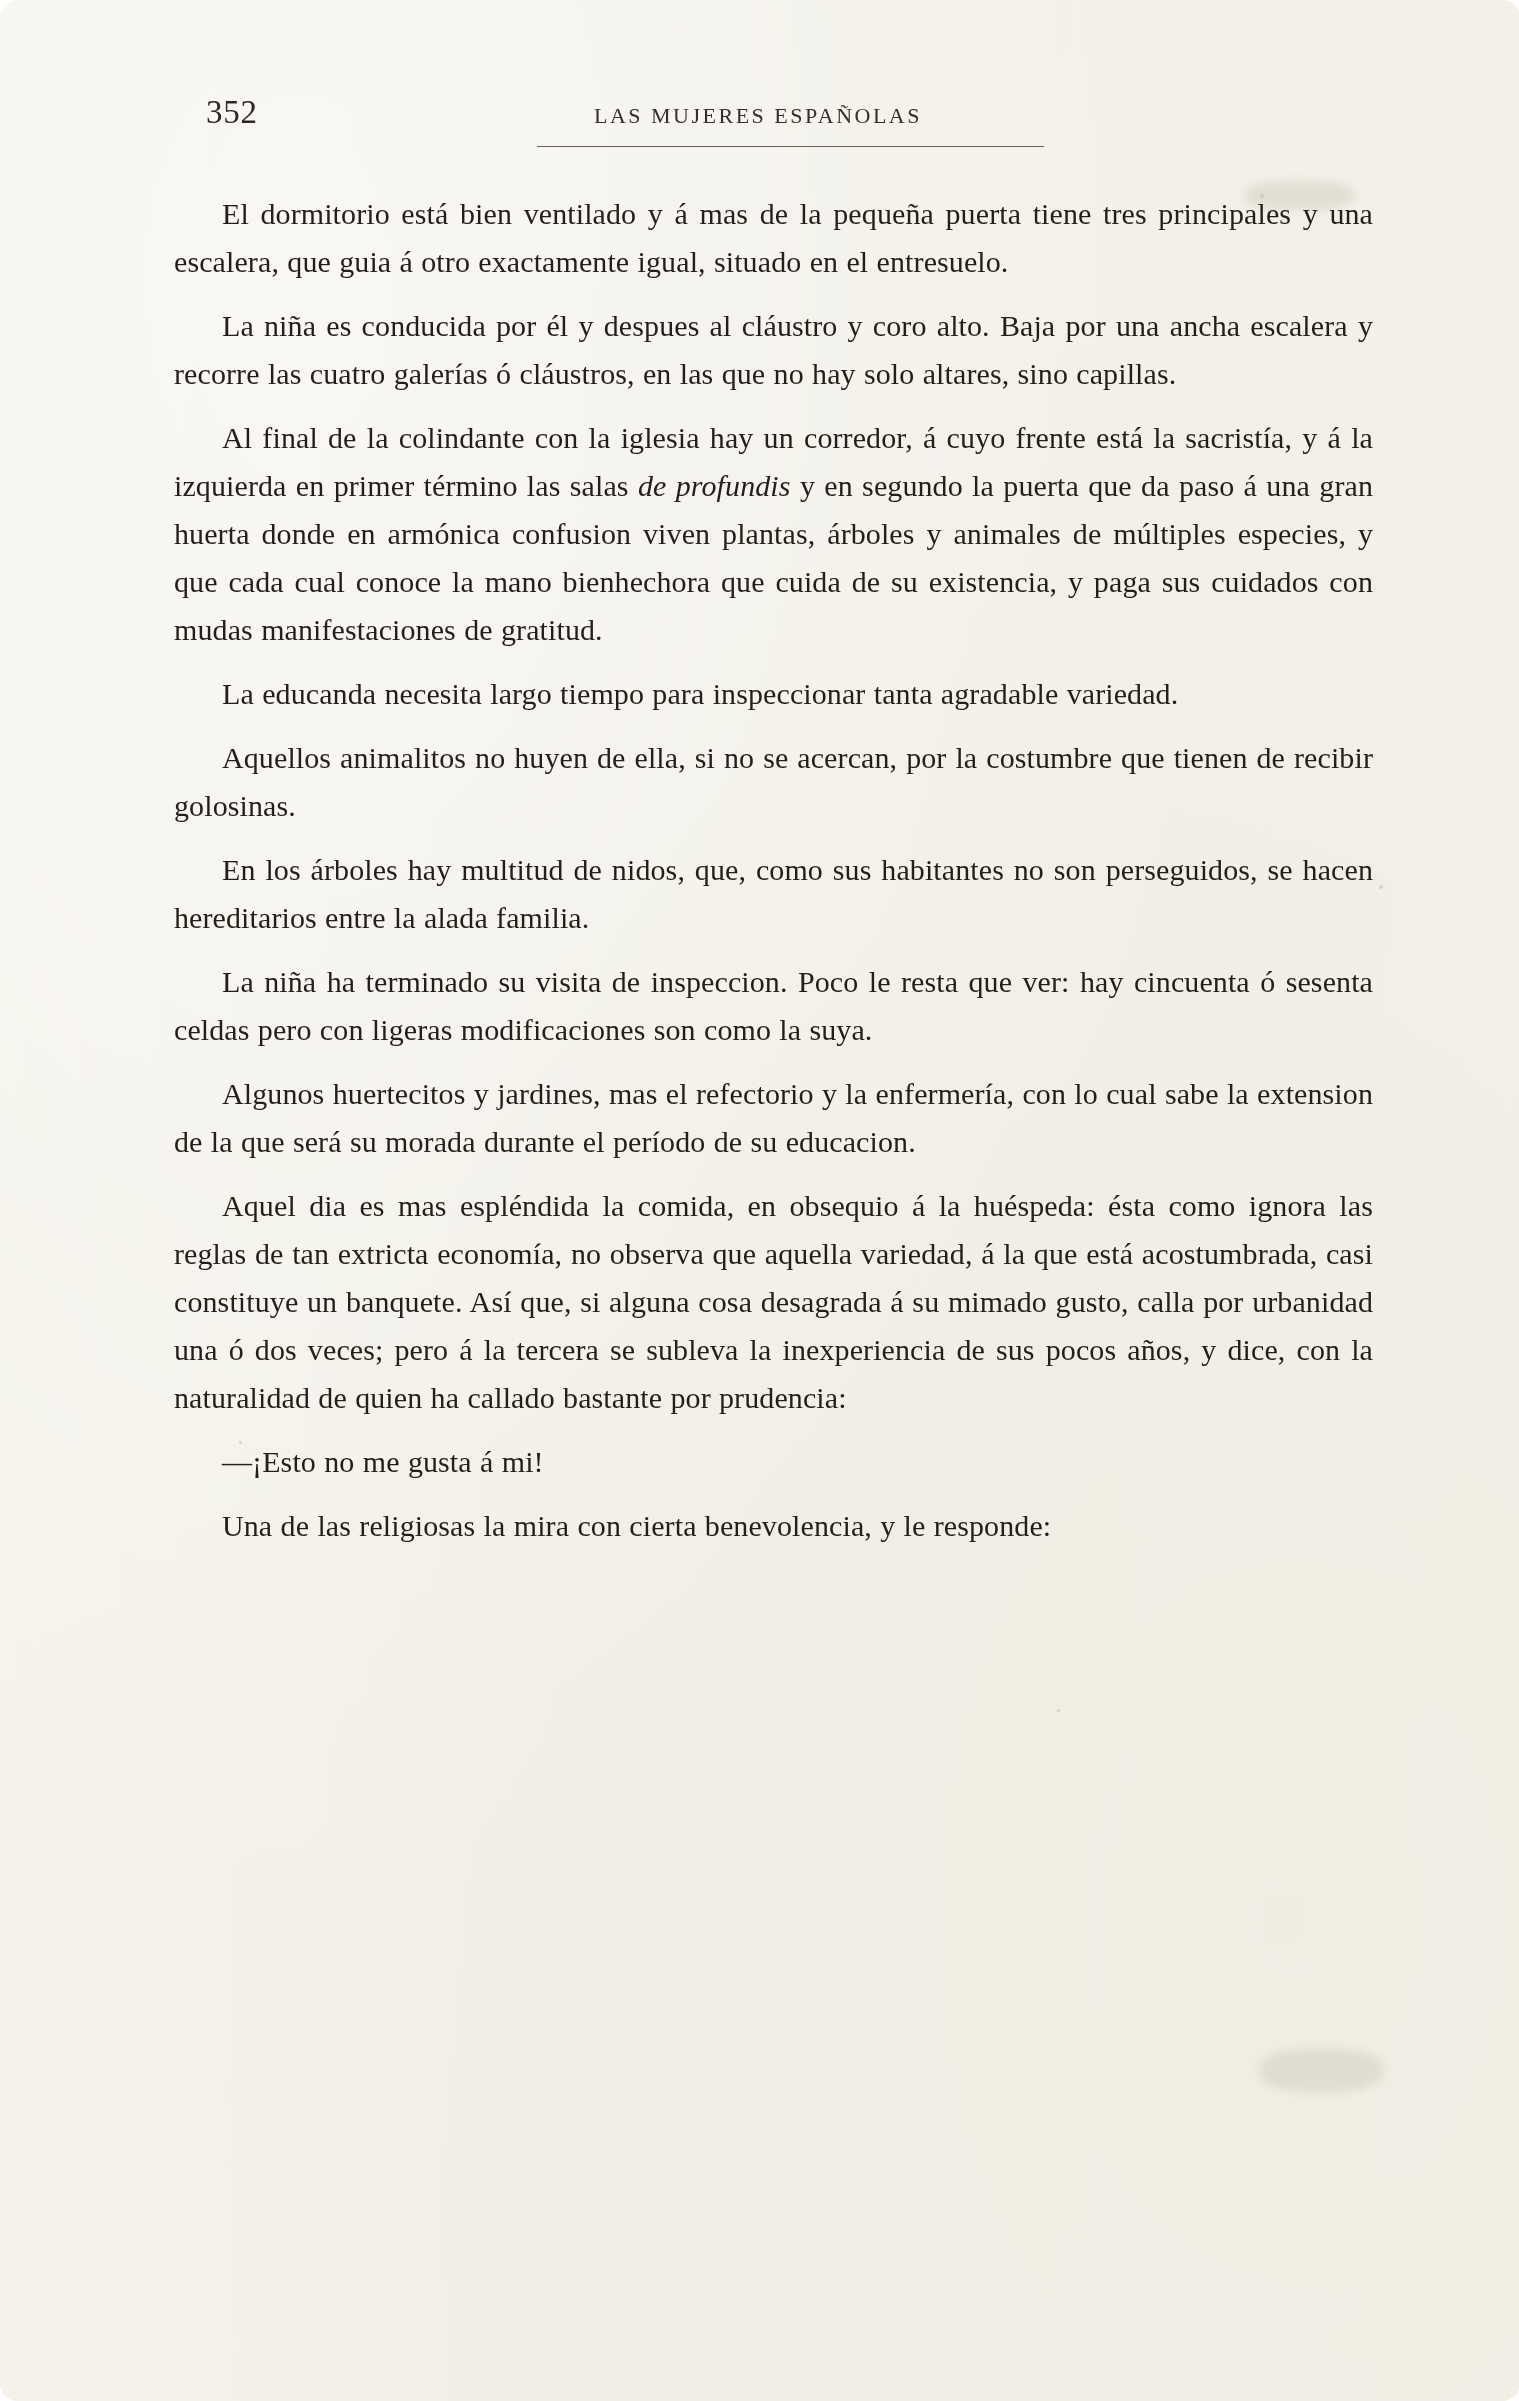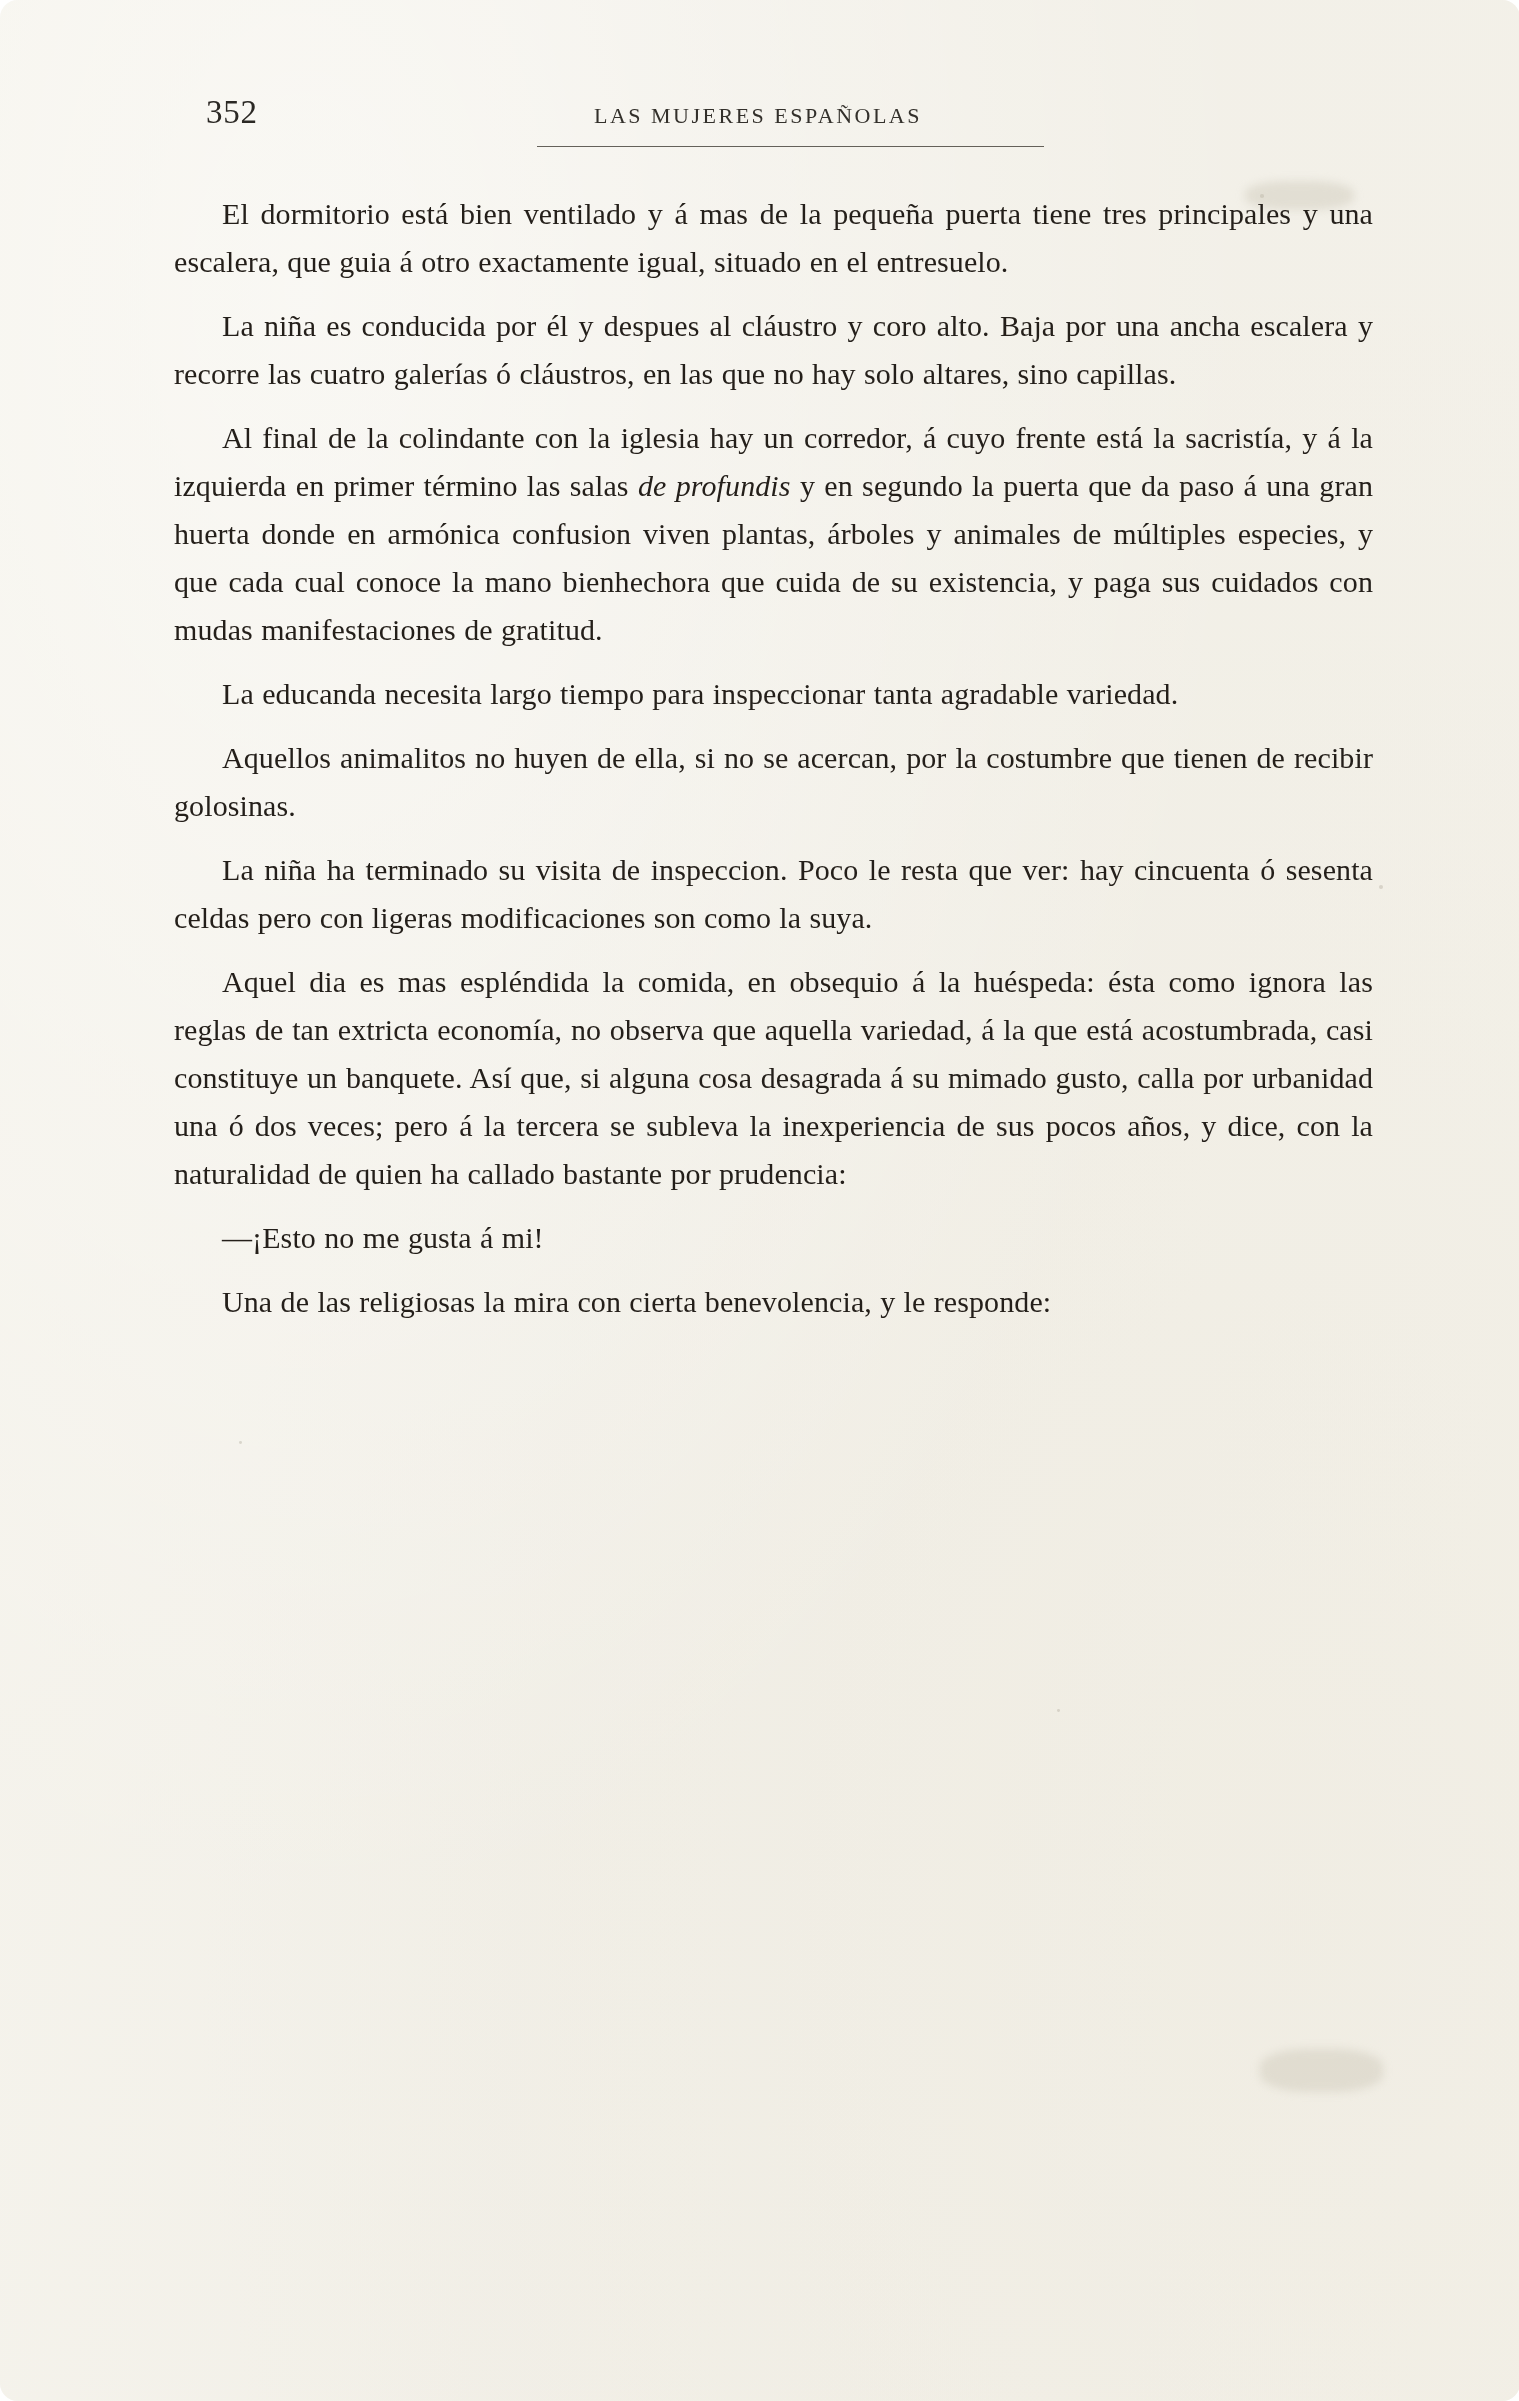--- a/index.html
+++ b/index.html
@@ -119,21 +119,23 @@
     <div class="folio">352</div>
     <div class="running-title">LAS MUJERES ESPAÑOLAS</div>
     <div class="head-rule"></div>
 
     <div class="body-block">
       <p>El dormitorio está bien ventilado y á mas de la pequeña puerta tiene tres principales y una escalera, que guia á otro exactamente igual, situado en el entresuelo.</p>
       <p>La niña es conducida por él y despues al cláustro y coro alto. Baja por una ancha escalera y recorre las cuatro galerías ó cláustros, en las que no hay solo altares, sino capillas.</p>
       <p id="para-italic">Al final de la colindante con la iglesia hay un corredor, á cuyo frente está la sacristía, y á la izquierda en primer término las salas <em>de profundis</em> y en segundo la puerta que da paso á una gran huerta donde en armónica confusion viven plantas, árboles y animales de múltiples especies, y que cada cual conoce la mano bienhechora que cuida de su existencia, y paga sus cuidados con mudas manifestaciones de gratitud.</p>
       <p>La educanda necesita largo tiempo para inspeccionar tanta agradable variedad.</p>
       <p>Aquellos animalitos no huyen de ella, si no se acercan, por la costumbre que tienen de recibir golosinas.</p>
+      <p>En los árboles hay multitud de nidos, que, como sus habitantes no son perseguidos, se hacen hereditarios entre la alada familia.</p>
       <p>La niña ha terminado su visita de inspeccion. Poco le resta que ver: hay cincuenta ó sesenta celdas pero con ligeras modificaciones son como la suya.</p>
+      <p>Algunos huertecitos y jardines, mas el refectorio y la enfermería, con lo cual sabe la extension de la que será su morada durante el período de su educacion.</p>
       <p>Aquel dia es mas espléndida la comida, en obsequio á la huéspeda: ésta como ignora las reglas de tan extricta economía, no observa que aquella variedad, á la que está acostumbrada, casi constituye un banquete. Así que, si alguna cosa desagrada á su mimado gusto, calla por urbanidad una ó dos veces; pero á la tercera se subleva la inexperiencia de sus pocos años, y dice, con la naturalidad de quien ha callado bastante por prudencia:</p>
       <p>—¡Esto no me gusta á mi!</p>
       <p>Una de las religiosas la mira con cierta benevolencia, y le responde:</p>
     </div>
 
   </div>
 </div>
 
 
 </body></html>

